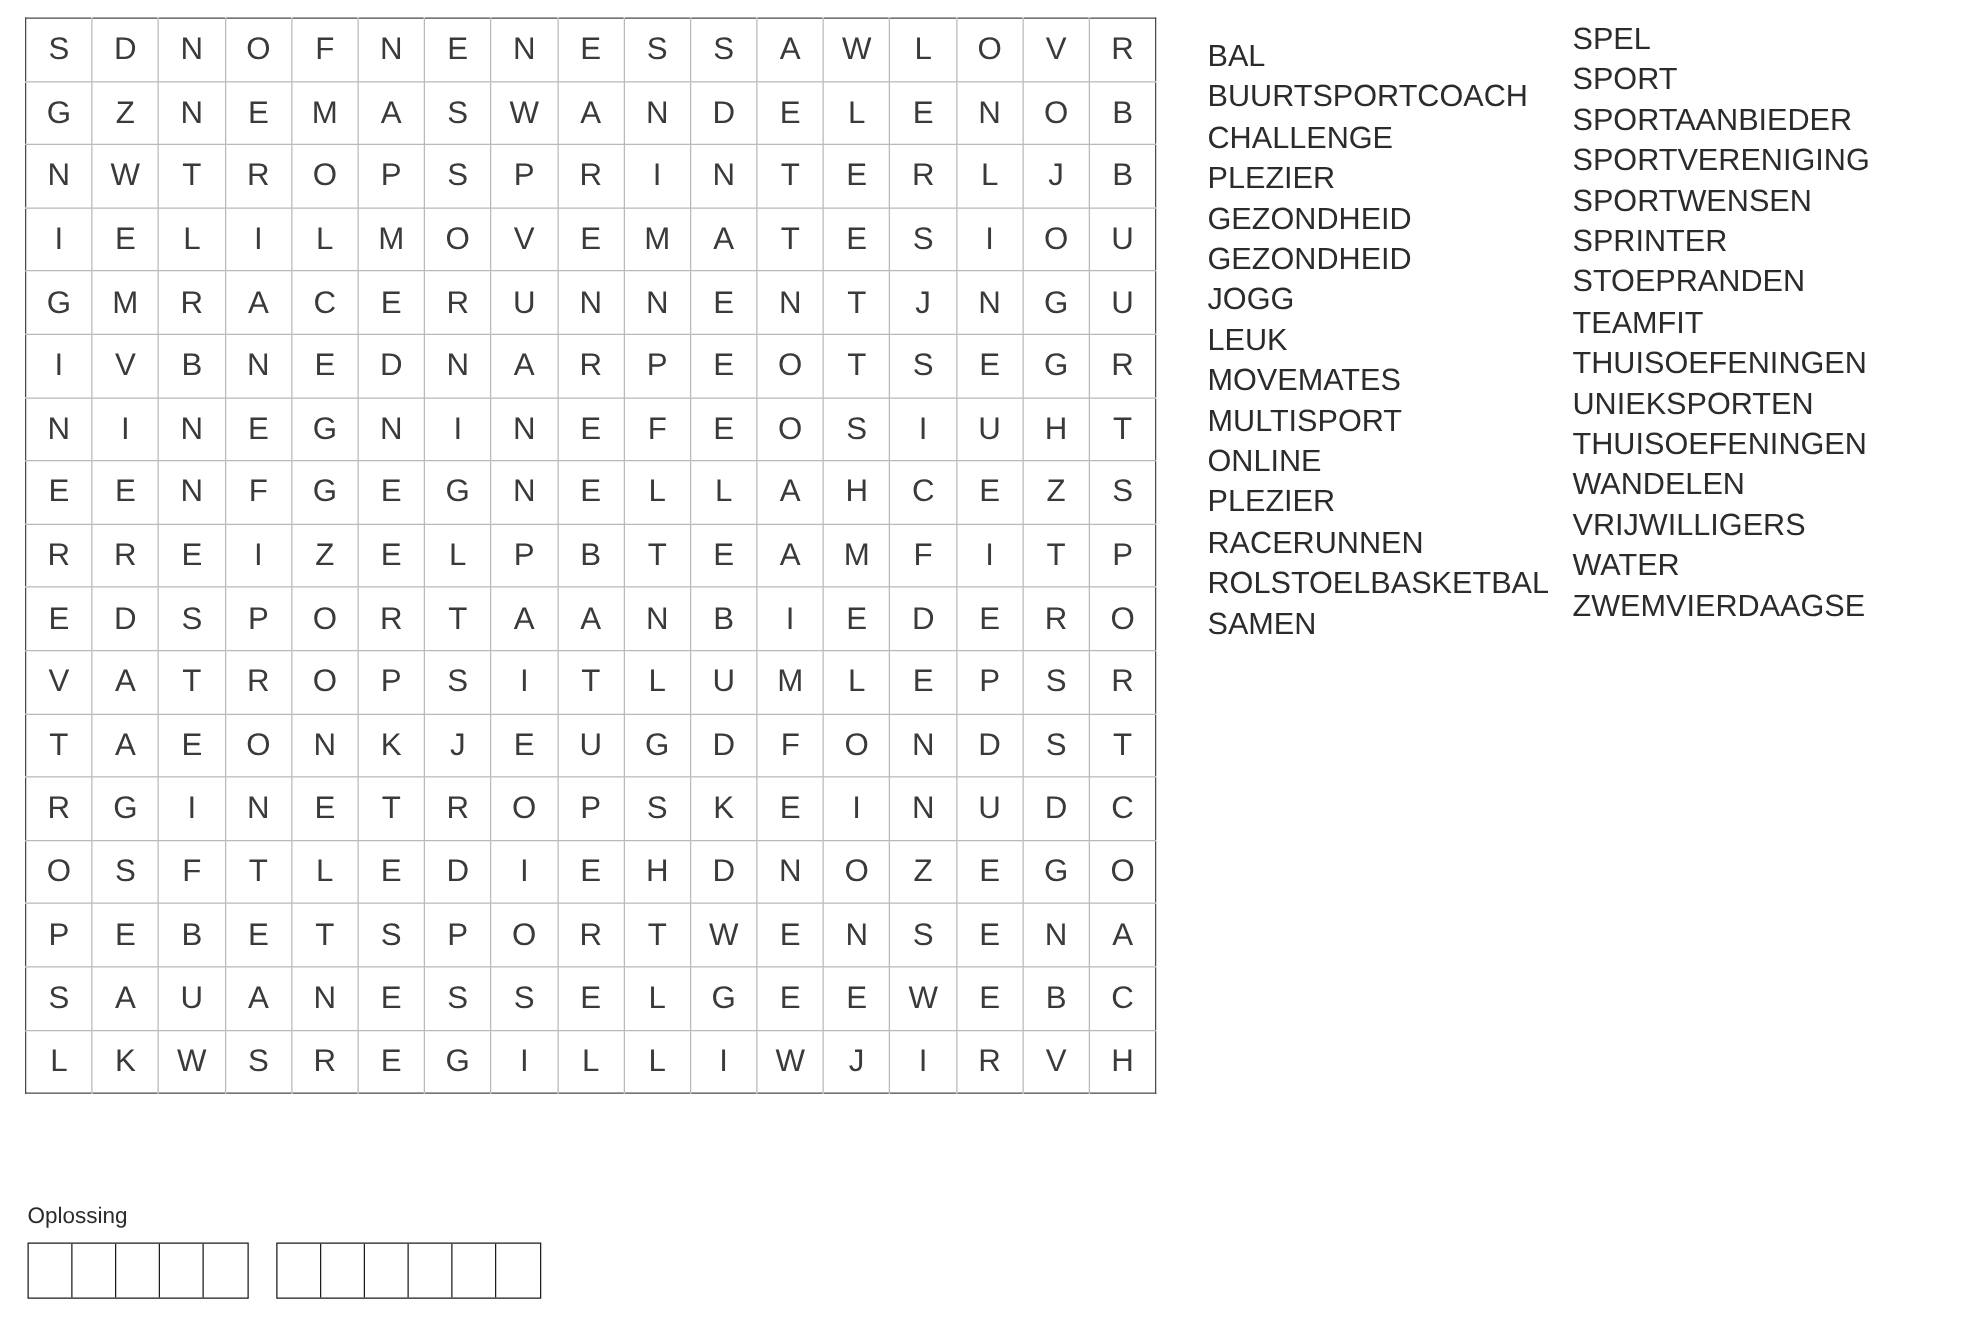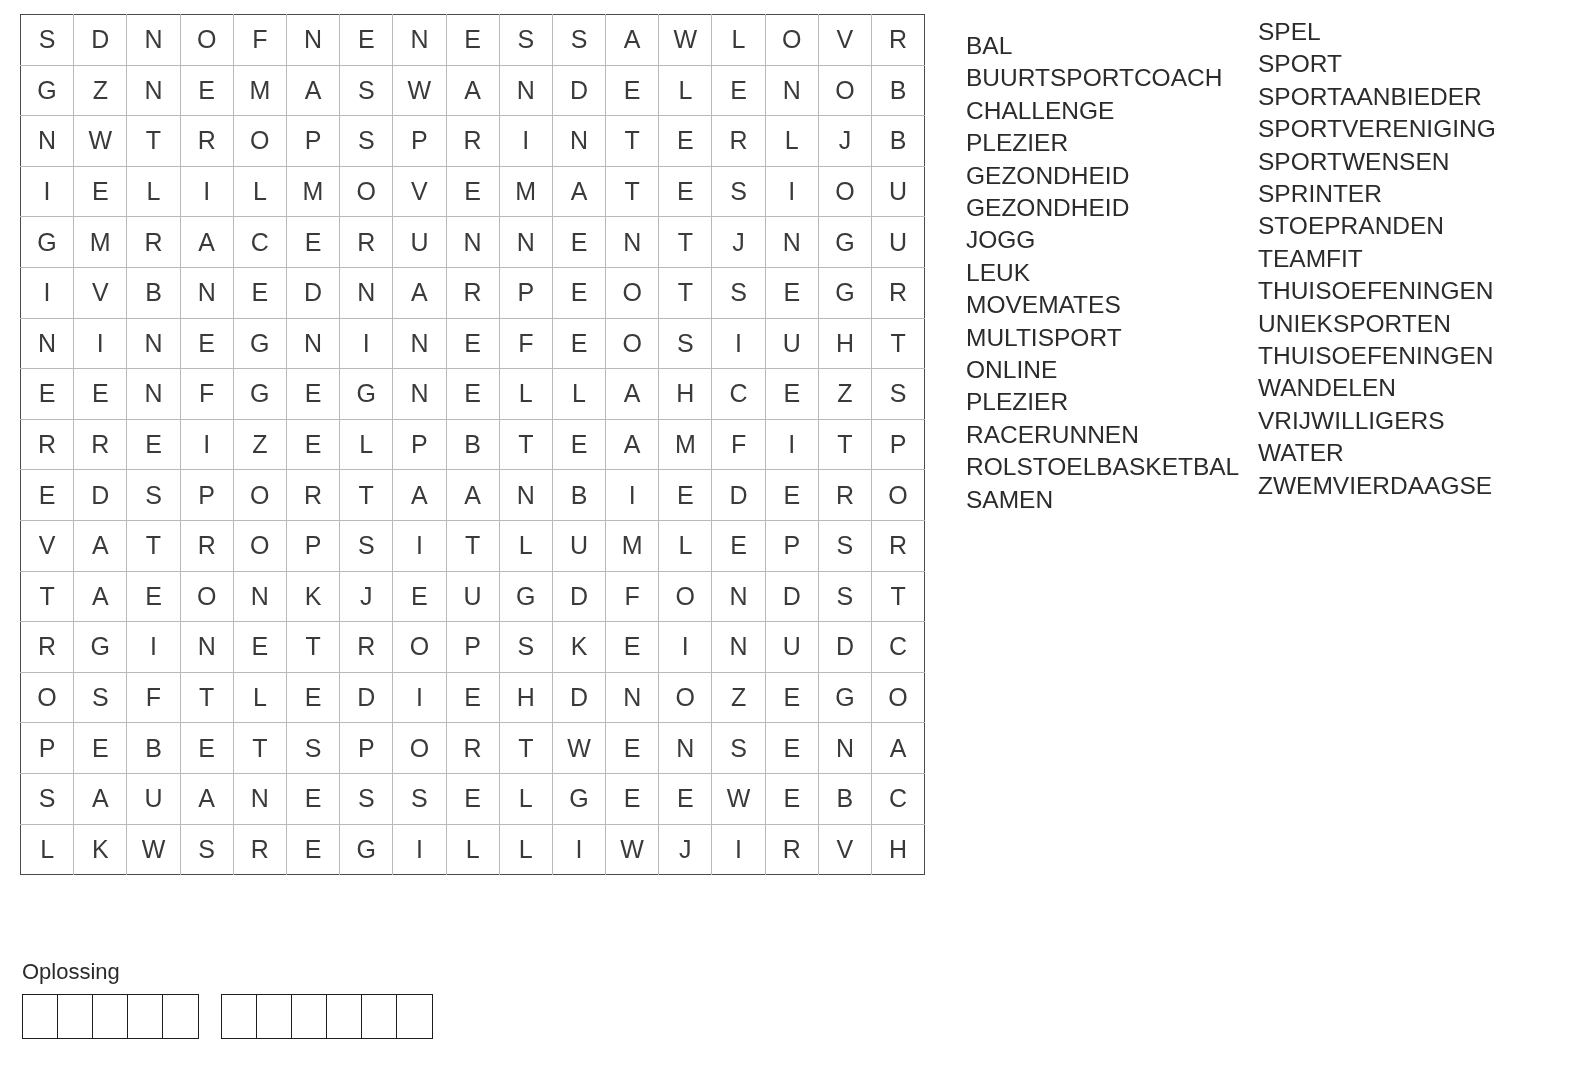--- a/index.html
+++ b/index.html
@@ -68,21 +68,21 @@
     white-space: nowrap;
   }
 
   
   #solution {
     position: absolute;
     left: 22px;
     top: 958px;
   }
   #solution-label {
-    font-size: 22px;
+    font-size: 18px;
     color: #2b2b2b;
     line-height: 28px;
     margin-bottom: 8px;
   }
   .answer-row {
     display: flex;
     flex-direction: row;
     align-items: flex-start;
   }
   .answer-group {

